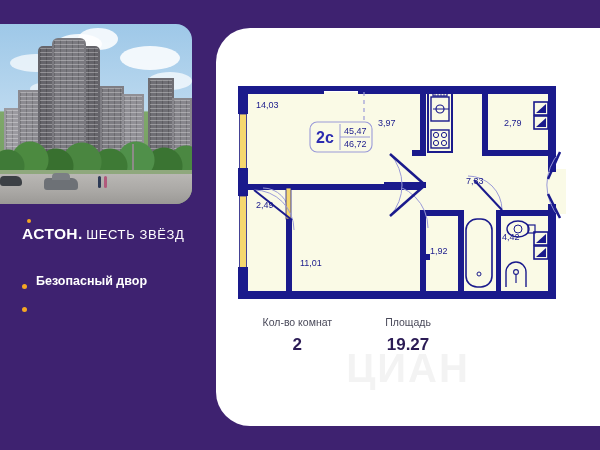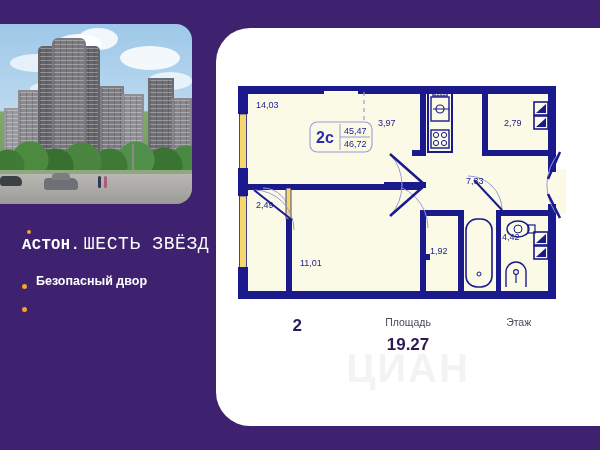--- a/index.html
+++ b/index.html
@@ -74,34 +74,34 @@
   #car1 { left:44px; top:154px; width:34px; height:12px; background:#6d7176;}
   #car1::before{content:"";position:absolute;left:8px;top:-5px;width:18px;height:7px;border-radius:4px 4px 0 0;background:#7b7f84;}
   #car2 { left:0px; top:152px; width:22px; height:10px; background:#3c4045;}
   .person{position:absolute; width:3px; height:12px; border-radius:2px;}
   #p1{left:98px; top:152px; background:#2d3a55;}
   #p2{left:104px;top:152px; background:#b05a7c;}
   #pole{position:absolute;left:132px;top:120px;width:2px;height:42px;background:#8d8b88;}
 
   
   #logo-row {
-    position:absolute; left:22px; top:234px;
-    display:flex; align-items:baseline; white-space:nowrap;font-family:Liberation Mono, monospace;
+    position:absolute; left:22px; top:225px;
+    display:flex; align-items:baseline; white-space:nowrap;
   }
   #logo-aston {
     position:relative;
     font-size:15.5px; font-weight:bold; color:#ffffff; letter-spacing:.4px;
   }
   #logo-dot-accent{
     position:absolute; left:5px; top:-6px;
     width:4px; height:4px; border-radius:50%; background:#F5A623;
   }
   #logo-period { font-size:15.5px; font-weight:bold; color:#ffffff; }
   #logo-sub {
-    font-size:18px; font-weight:400; color:#ffffff;
+    font-size:13px; font-weight:400; color:#ffffff;
     letter-spacing:.6px; margin-left:4px;
   }
 
   
   #features { position:absolute; left:22px; top:275px; width:185px; }
   .feature-row { display:flex; align-items:flex-end; margin-bottom:14px; }
   .feature-bullet {
     width:5px; height:5px; border-radius:50%; background:#F5A623;
     margin:4px 9px 0 0; flex:none;
   }
@@ -362,23 +362,23 @@
         <line x1="106" y1="53" x2="136" y2="53" stroke="#9a9ad8" stroke-width="1"></line>
         <line x1="106" y1="40" x2="106" y2="66" stroke="#9a9ad8" stroke-width="1"></line>
         <text x="110" y="50" class="txt" font-size="9.5">45,47</text>
         <text x="110" y="63" class="txt" font-size="9.5">46,72</text>
       </g>
     </svg>
   </div>
 
   <div id="stats">
     <div class="stat">
+      <div class="stat-label">Кол-во комнат</div>
       <div class="stat-value">2</div>
     </div>
     <div class="stat">
       <div class="stat-label">Площадь</div>
       <div class="stat-value">19.27</div>
     </div>
     <div class="stat">
-      <div class="stat-label">Этаж</div>
     </div>
   </div>
 </div>
 
 </body></html>

